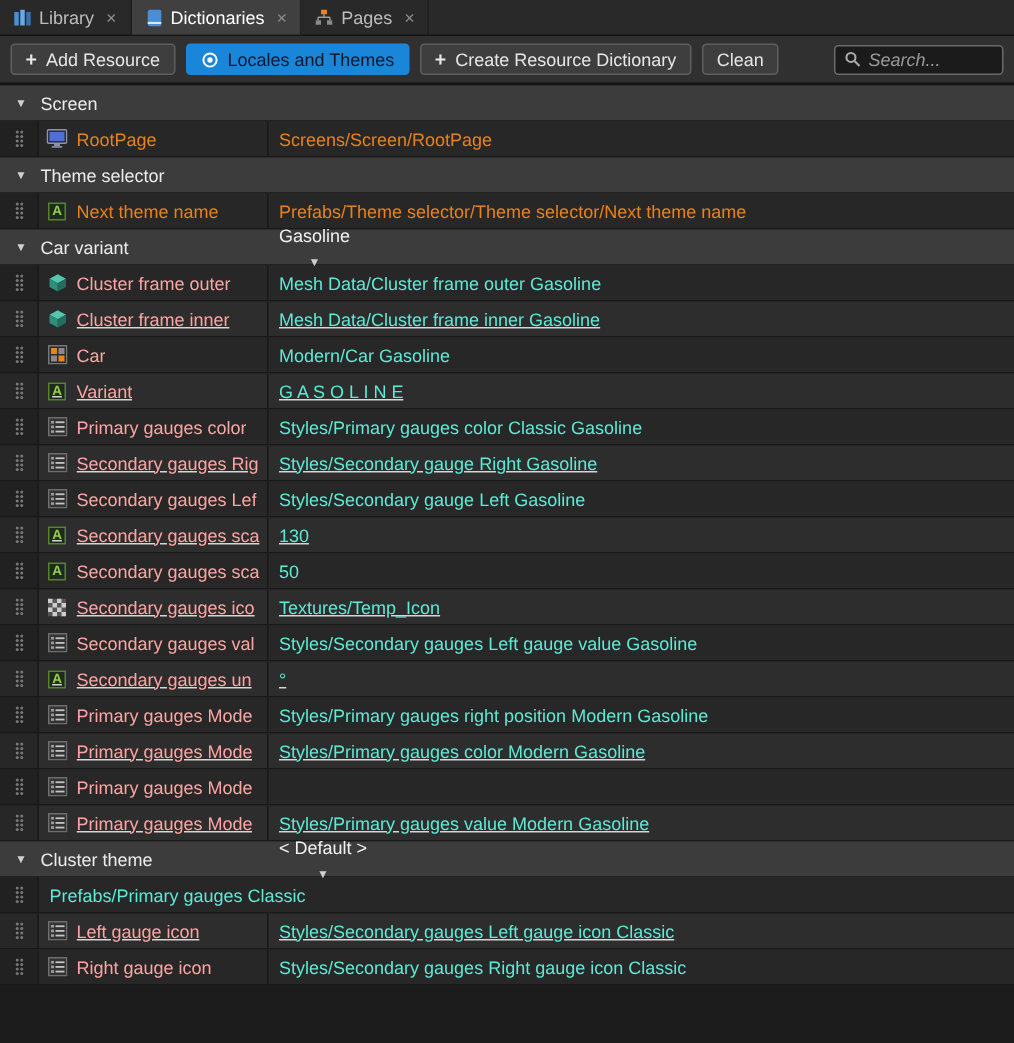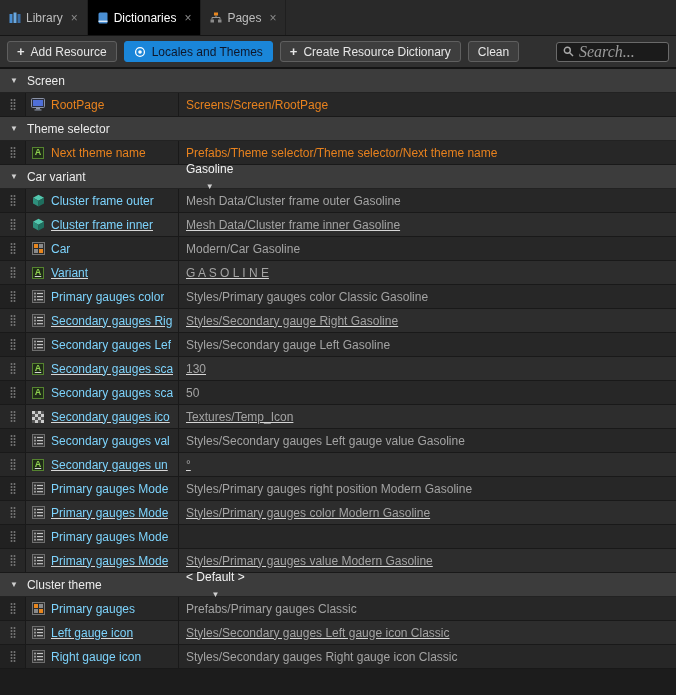--- a/index.html
+++ b/index.html
@@ -10,28 +10,28 @@
   html,body{width:676px;height:695px;overflow:hidden;}
   body{
     background:#1c1c1c;
     font-family:"Liberation Sans", sans-serif;
     font-size:12px;
     color:#d6d6d6;
     -webkit-font-smoothing:antialiased;
   }
   
   .tabbar{
-    height:36px;background:#292929;display:flex;align-items:stretch;
+    height:24px;background:#292929;display:flex;align-items:stretch;
     border-bottom:1px solid #151515;
   }
   .tab{
     display:flex;align-items:center;gap:5px;padding:0 9px;
     color:#bdbdbd;border-right:1px solid #1f1f1f;cursor:default;white-space:nowrap;
   }
-  .tab.active{background:#000000;color:#ffffff;}
+  .tab.active{background:#404040;color:#ffffff;}
   .tabicon{display:flex;align-items:center;}
   .tabclose{color:#8a8a8a;font-size:12px;margin-left:3px;line-height:1;}
   
   .toolbar{
     height:33px;background:#303030;display:flex;align-items:center;
     gap:7px;padding:0 7px;border-bottom:2px solid #141414;
   }
   .btn{
     display:inline-flex;align-items:center;gap:6px;height:21px;padding:0 9px;
     background:#3e3e3e;border:1px solid #5f5f5f;border-radius:3px;
@@ -39,21 +39,21 @@
   }
   .btn.primary{background:var(--accent);border-color:var(--accent);color:#0f172a;}
   .plus{font-weight:bold;font-size:13px;line-height:1;}
   .search{
     margin-left:auto;display:flex;align-items:center;gap:5px;
     width:113px;height:20px;background:#1b1b1b;border:1px solid #6a6a6a;
     border-radius:3px;padding:0 6px;
   }
   .search input{
     flex:1;min-width:0;background:transparent;border:none;outline:none;
-    color:#cfcfcf;font-family:Liberation Serif, serif;font-size:16px;font-style:italic;
+    color:#cfcfcf;font-family:Liberation Sans, sans-serif;font-size:12px;font-style:italic;
   }
   .search input::placeholder{color:#9a9a9a;font-style:italic;}
   
   .table{width:100%;}
   .shead{
     height:24px;background:#3c3c3c;display:flex;align-items:center;
     border-bottom:1px solid #222222;
   }
   .sheadleft{width:179px;flex:none;display:flex;align-items:center;gap:9px;padding-left:10px;}
   .expander{font-size:8px;color:#cfcfcf;line-height:1;}
@@ -64,24 +64,24 @@
   .trow.odd{background:#272727;text-align:right;}
   .trow.even{background:#2d2d2d;text-decoration:underline;}
   .dragcell{
     width:26px;flex:none;display:flex;align-items:center;justify-content:center;
     border-right:1px solid #191919;background:rgba(0,0,0,0.13);
   }
   .namecell{
     width:153px;flex:none;display:flex;align-items:center;gap:6px;
     padding-left:5px;border-right:1px solid #191919;overflow:hidden;white-space:nowrap;
   }
-  .nlabel{color:#7dd3fc;overflow:hidden;white-space:nowrap;}
+  .nlabel{color:#fca5a5;overflow:hidden;white-space:nowrap;}
   .valcell{
     flex:1;display:flex;align-items:center;padding-left:7px;
-    color:#a3a3a3;overflow:hidden;white-space:nowrap;
+    color:#5eead4;overflow:hidden;white-space:nowrap;
   }
   .trow.hl .nlabel,.trow.hl .valcell{color:var(--orange);}
   .ricon{width:14px;height:14px;flex:none;display:flex;align-items:center;justify-content:center;}
   .ticon{
     width:12px;height:12px;background:#1f2b18;border:1px solid #55832f;
     color:#8fd14f;font-weight:bold;font-size:9px;line-height:1;
     display:flex;align-items:center;justify-content:center;
   }
 </style>
 </head>
@@ -705,32 +705,20 @@
             <circle cx="5.5" cy="2" r="1"></circle>
             <circle cx="2.5" cy="5" r="1"></circle>
             <circle cx="5.5" cy="5" r="1"></circle>
             <circle cx="2.5" cy="8" r="1"></circle>
             <circle cx="5.5" cy="8" r="1"></circle>
             <circle cx="2.5" cy="11" r="1"></circle>
             <circle cx="5.5" cy="11" r="1"></circle>
           </g>
         </svg>
       </div>
-      <div class="namecell">
-        <span class="ricon">
-          <svg width="13" height="13" viewBox="0 0 13 13">
-            <rect x="0.5" y="0.5" width="12" height="12" fill="#2b2b2b" stroke="#777777"></rect>
-            <rect x="2" y="2" width="4" height="4" fill="#e8861e"></rect>
-            <rect x="7" y="2" width="4" height="4" fill="#8a8a8a"></rect>
-            <rect x="2" y="7" width="4" height="4" fill="#8a8a8a"></rect>
-            <rect x="7" y="7" width="4" height="4" fill="#e8861e"></rect>
-          </svg>
-        </span>
-        <span class="nlabel">Primary gauges</span>
-      </div>
       <div class="valcell">Prefabs/Primary gauges Classic</div>
     </div>
     <div class="trow even">
       <div class="dragcell">
         <svg width="8" height="14" viewBox="0 0 8 14">
           <g fill="#787878">
             <circle cx="2.5" cy="2" r="1"></circle>
             <circle cx="5.5" cy="2" r="1"></circle>
             <circle cx="2.5" cy="5" r="1"></circle>
             <circle cx="5.5" cy="5" r="1"></circle>

